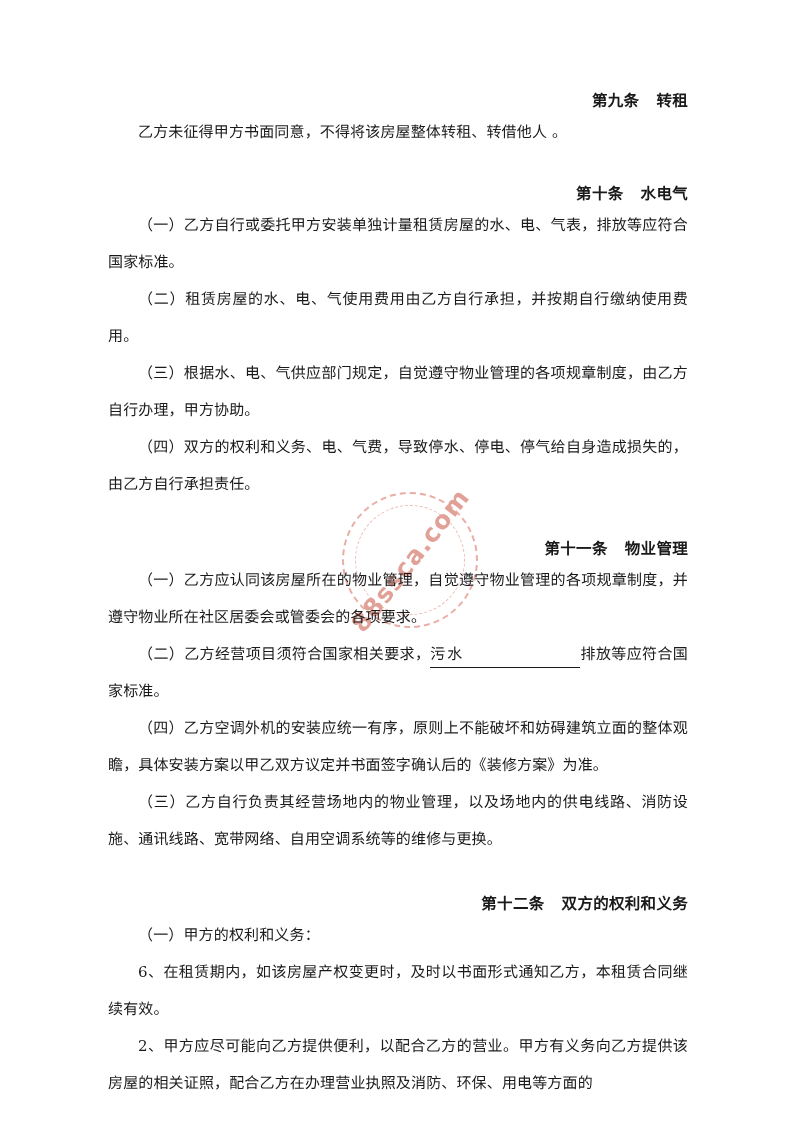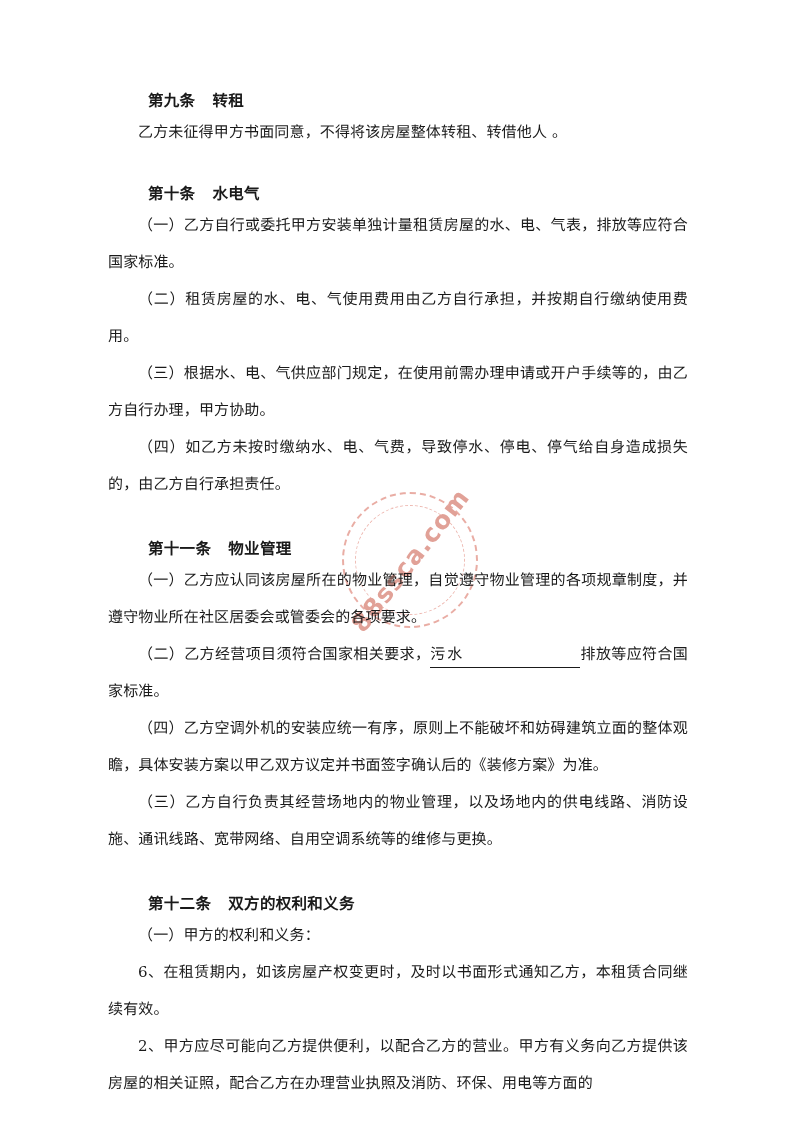--- a/index.html
+++ b/index.html
@@ -36,20 +36,21 @@
 
   
   .clause-heading {
     font-weight: 700;
     font-size: 15.5px;
     line-height: 26px;
     letter-spacing: 0.3px;
     margin: 0;
     padding-left: 40px;
     white-space: pre;
+    text-align: right;
   }
 
   .para {
     font-size: 15px;
     line-height: 37px;
     margin: 0;
     text-align: justify;
     text-justify: inter-ideograph;
     text-indent: 2em;
     letter-spacing: 0.15px;
@@ -128,22 +129,22 @@
   <div class="doc-body">
 
     <div class="clause-heading">第九条   转租</div>
     <p class="para">乙方未征得甲方书面同意，不得将该房屋整体转租、转借他人 。</p>
 
     <div class="gap-md"></div>
 
     <div class="clause-heading">第十条   水电气</div>
     <p class="para">（一）乙方自行或委托甲方安装单独计量租赁房屋的水、电、气表，排放等应符合国家标准。</p>
     <p class="para">（二）租赁房屋的水、电、气使用费用由乙方自行承担，并按期自行缴纳使用费用。</p>
-    <p class="para">（三）根据水、电、气供应部门规定，在使用前需办理申请或开户手续等的，由乙方自行办理，甲方协助。</p>
-    <p class="para">（四）如乙方未按时缴纳水、电、气费，导致停水、停电、停气给自身造成损失的，由乙方自行承担责任。</p>
+    <p class="para">（三）根据水、电、气供应部门规定，自觉遵守物业管理的各项规章制度，由乙方自行办理，甲方协助。</p>
+    <p class="para">（四）双方的权利和义务、电、气费，导致停水、停电、停气给自身造成损失的，由乙方自行承担责任。</p>
 
     <div class="gap-lg"></div>
 
     <div class="clause-heading">第十一条   物业管理</div>
     <p class="para">（一）乙方应认同该房屋所在的物业管理，自觉遵守物业管理的各项规章制度，并遵守物业所在社区居委会或管委会的各项要求。</p>
 
     <p class="para"><span>（二）乙方经营项目须符合国家相关要求，</span><span class="blank">污水</span><span>排放等应符合国家标准。</span></p>
 
     <p class="para">（四）乙方空调外机的安装应统一有序，原则上不能破坏和妨碍建筑立面的整体观瞻，具体安装方案以甲乙双方议定并书面签字确认后的《装修方案》为准。</p>
     <p class="para">（三）乙方自行负责其经营场地内的物业管理，以及场地内的供电线路、消防设施、通讯线路、宽带网络、自用空调系统等的维修与更换。</p>

